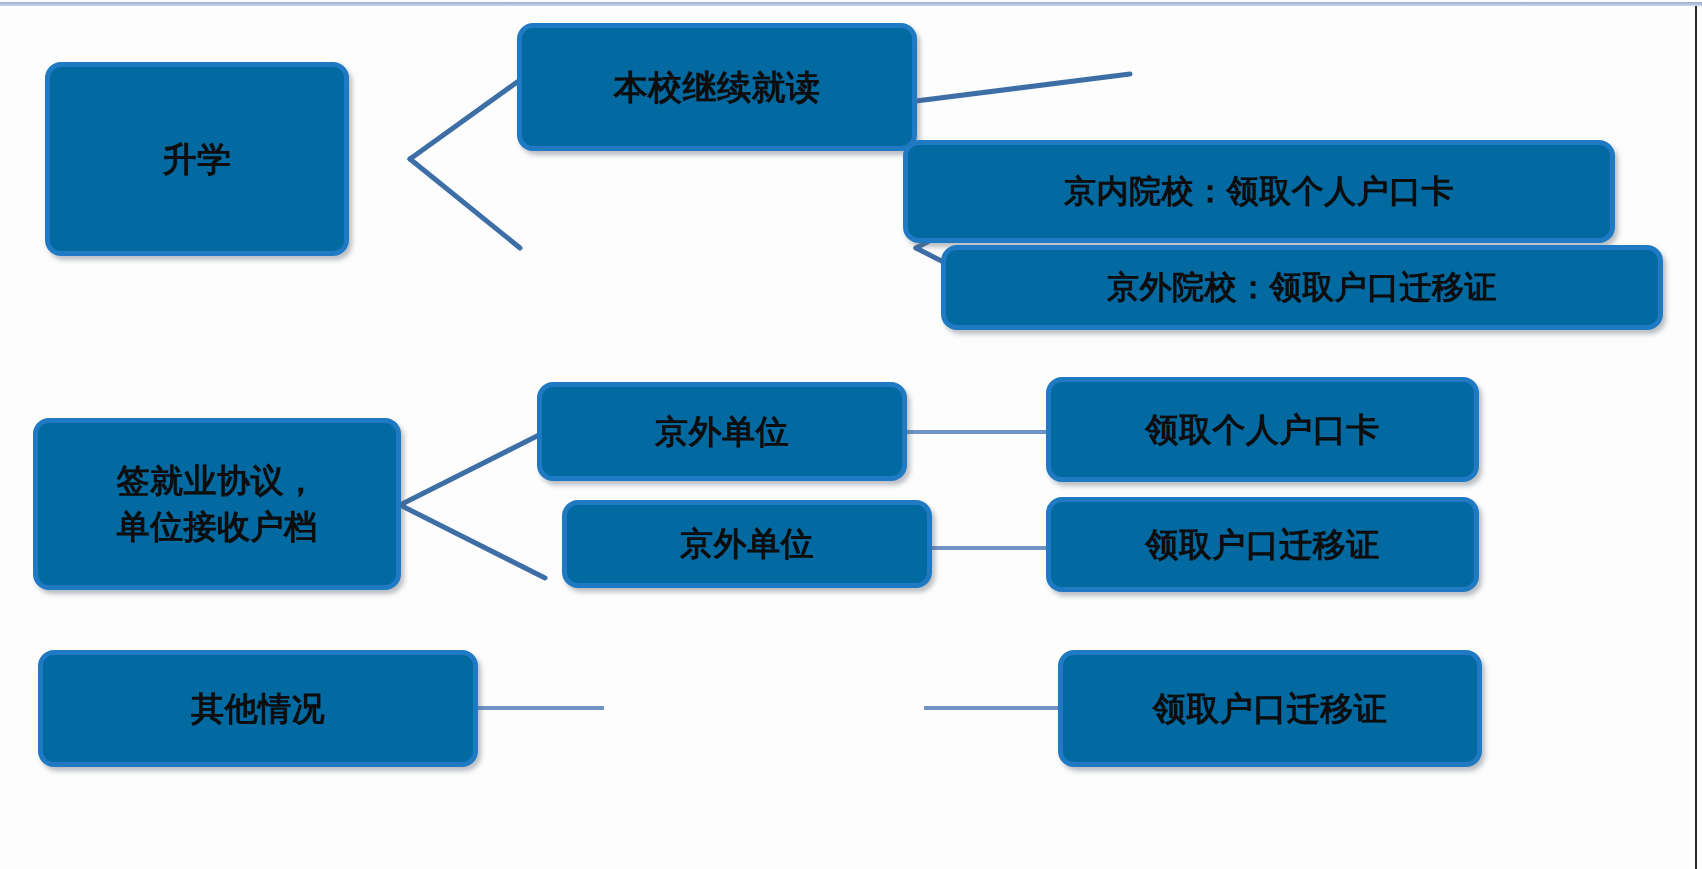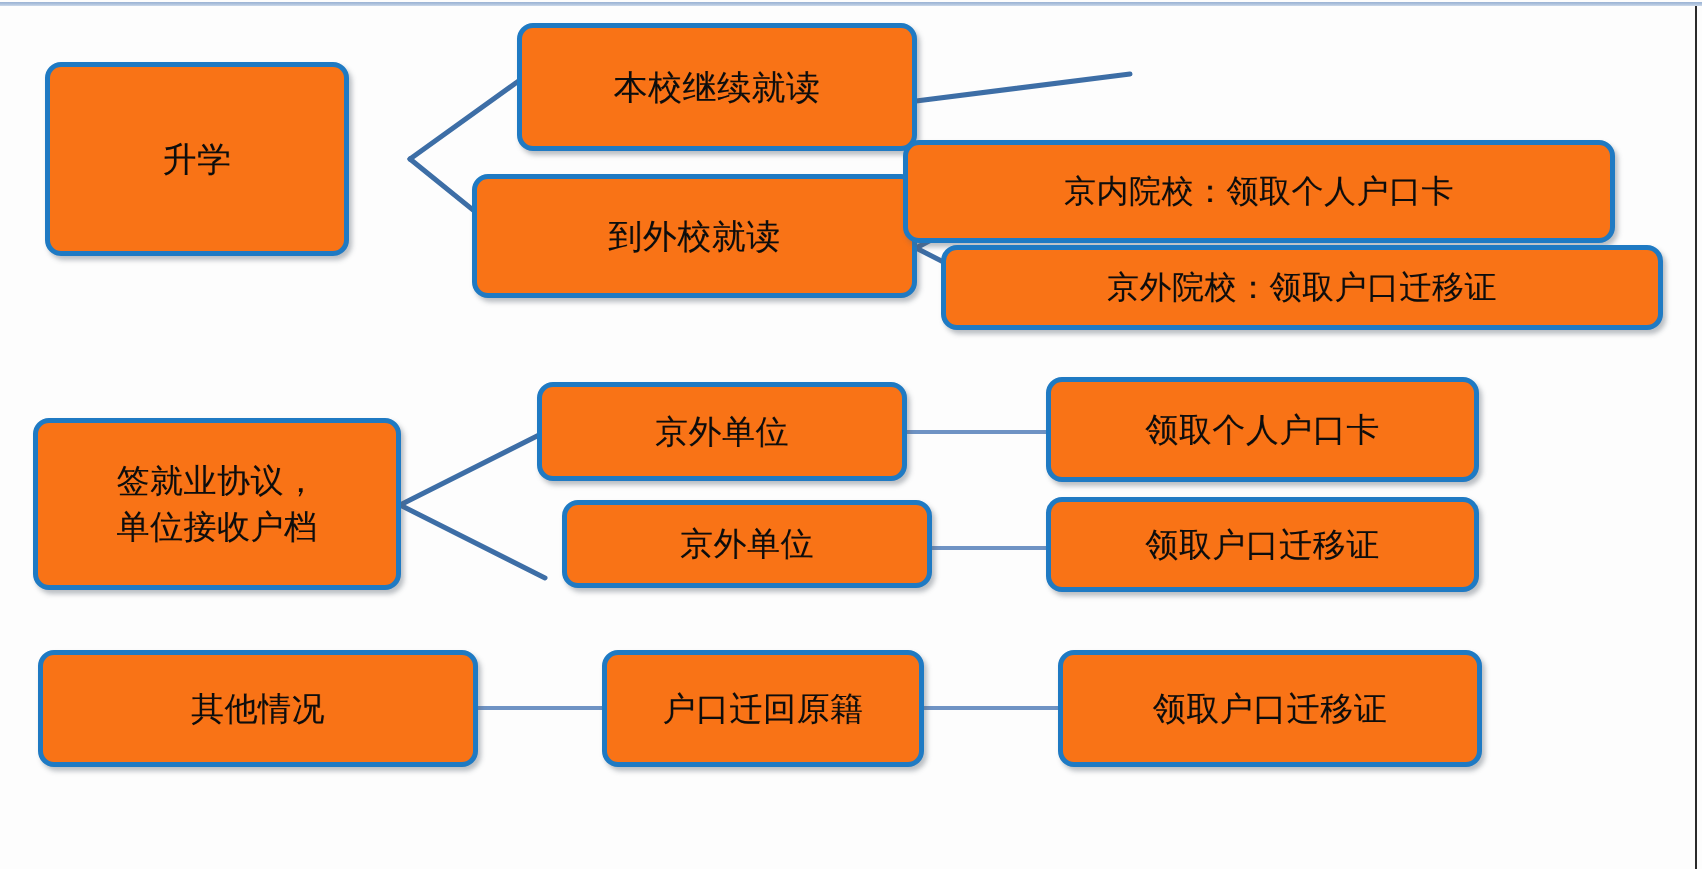--- a/index.html
+++ b/index.html
@@ -24,33 +24,34 @@
   .right-rule{
     position:absolute;right:5px;top:6px;width:2px;height:863px;
     background:#2a2a2a;
   }
   
   #wires{position:absolute;left:0;top:0;width:1702px;height:869px;}
 
   .node{
     position:absolute;
     box-sizing:border-box;
-    background:#f97316;
+    background:#0369a1;
     border:5px solid #1f7ac3;
     border-radius:16px;
     box-shadow:3px 4px 5px rgba(90,100,112,0.42);
     display:flex;
     align-items:center;
     justify-content:center;
     text-align:center;
     color:#0d0d0d;
     line-height:1.38;
     z-index:2;
     white-space:pre-line;
     letter-spacing:0.5px;
+    font-weight:bold;
   }
   .node .txt{
     display:block;
     width:100%;
     padding:0 6px;
     text-shadow:0.5px 0 0 rgba(0,0,0,0.25);
   }
   .f34{font-size:34px;}
   .f33{font-size:33px;}
   .f32{font-size:32px;}
@@ -91,23 +92,20 @@
 
   <div class="node f34" style="left:45px;top:62px;width:304px;height:194px;">
     <span class="txt">升学</span>
   </div>
 
   <div class="node f34" style="left:517px;top:23px;width:400px;height:128px;">
     <span class="txt">本校继续就读</span>
   </div>
 
 
-  <div class="node f34" style="left:472px;top:174px;width:445px;height:124px;">
-    <span class="txt">到外校就读</span>
-  </div>
 
   <div class="node f32" style="left:903px;top:140px;width:712px;height:103px;">
     <span class="txt">京内院校：领取个人户口卡</span>
   </div>
 
   <div class="node f32" style="left:941px;top:245px;width:722px;height:85px;align-items:center;">
     <span class="txt">京外院校：领取户口迁移证</span>
   </div>
 
   <div class="node f33" style="left:33px;top:418px;width:368px;height:172px;">
@@ -128,21 +126,18 @@
   </div>
 
   <div class="node f33" style="left:1046px;top:497px;width:433px;height:95px;">
     <span class="txt">领取户口迁移证</span>
   </div>
 
   <div class="node f33" style="left:38px;top:650px;width:440px;height:117px;">
     <span class="txt">其他情况</span>
   </div>
 
-  <div class="node f33" style="left:602px;top:650px;width:322px;height:117px;">
-    <span class="txt">户口迁回原籍</span>
-  </div>
 
   <div class="node f33" style="left:1058px;top:650px;width:424px;height:117px;">
     <span class="txt">领取户口迁移证</span>
   </div>
 
 </div>
 
 </body></html>

